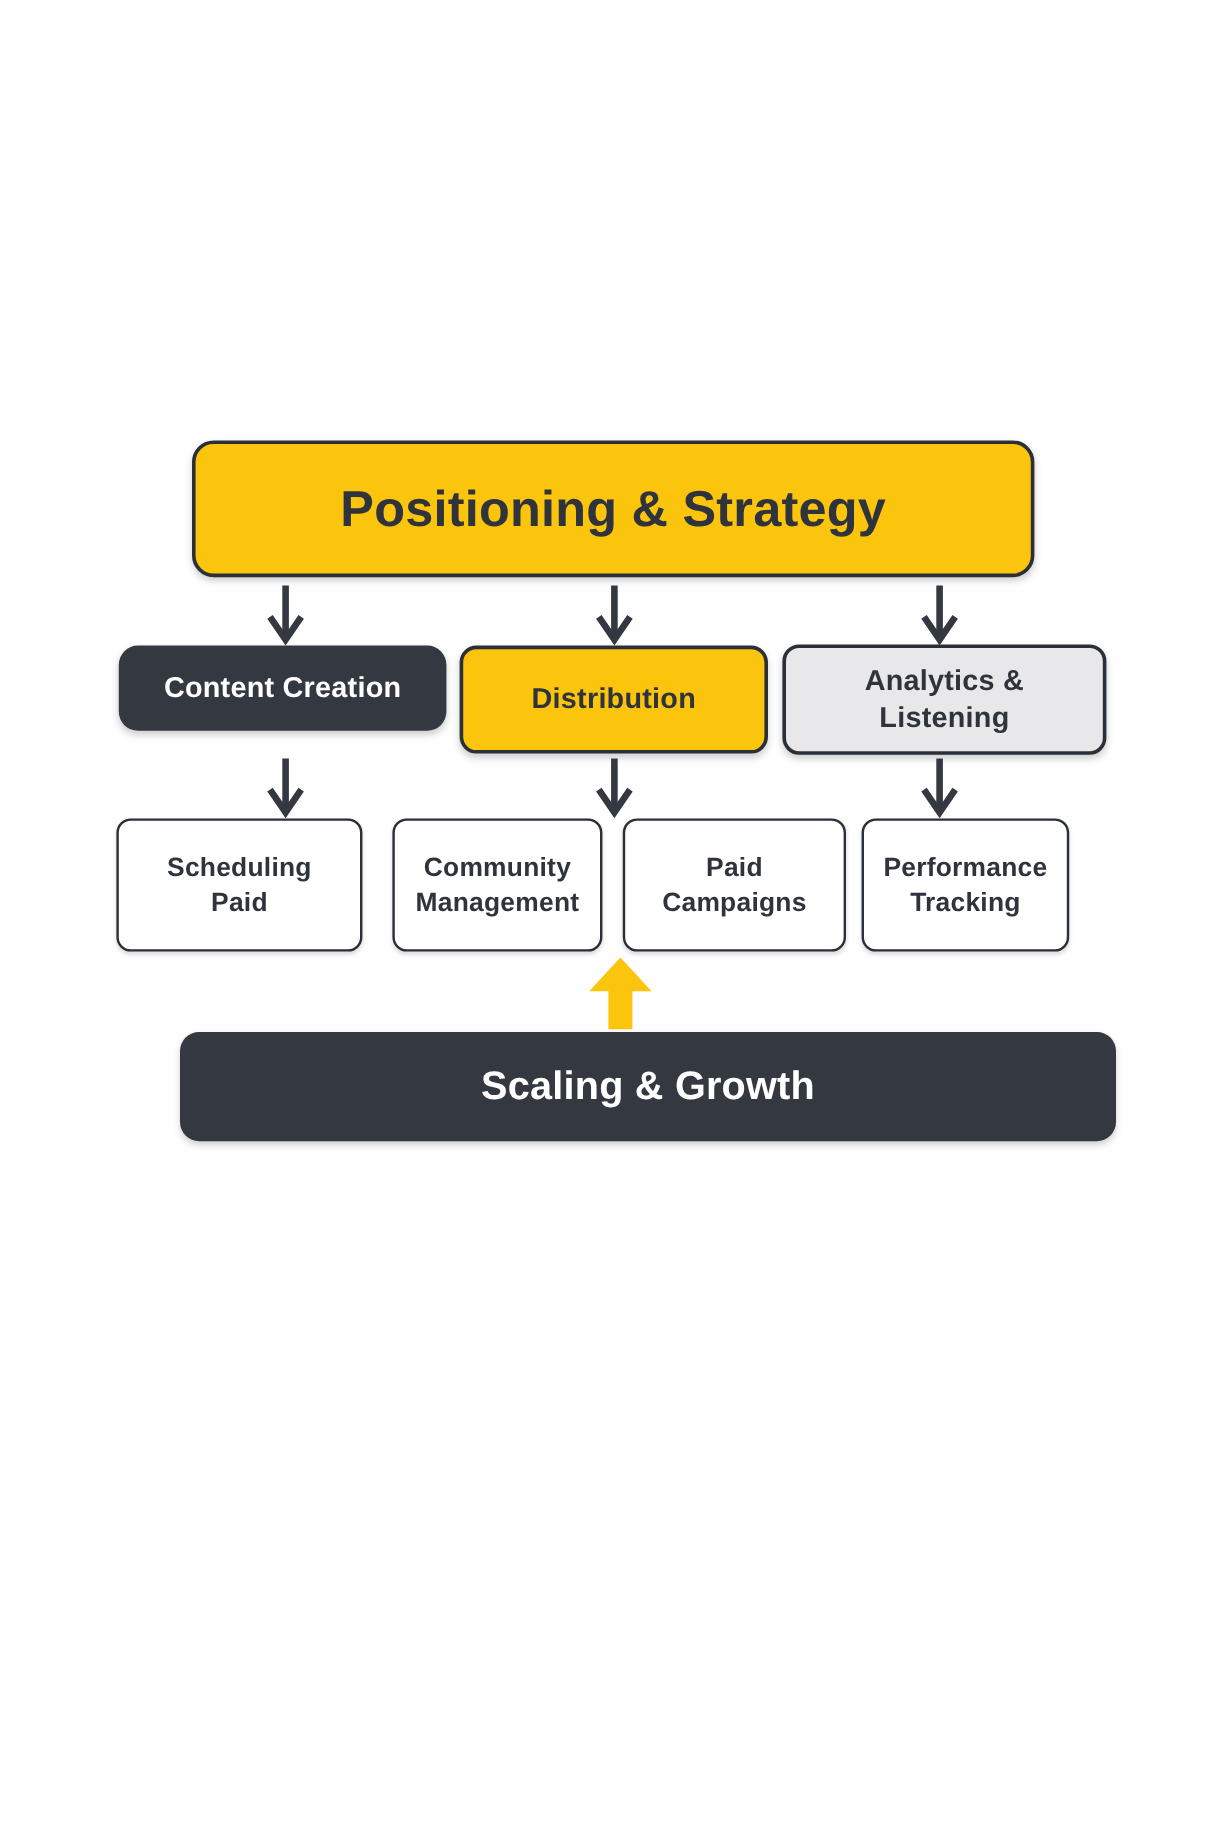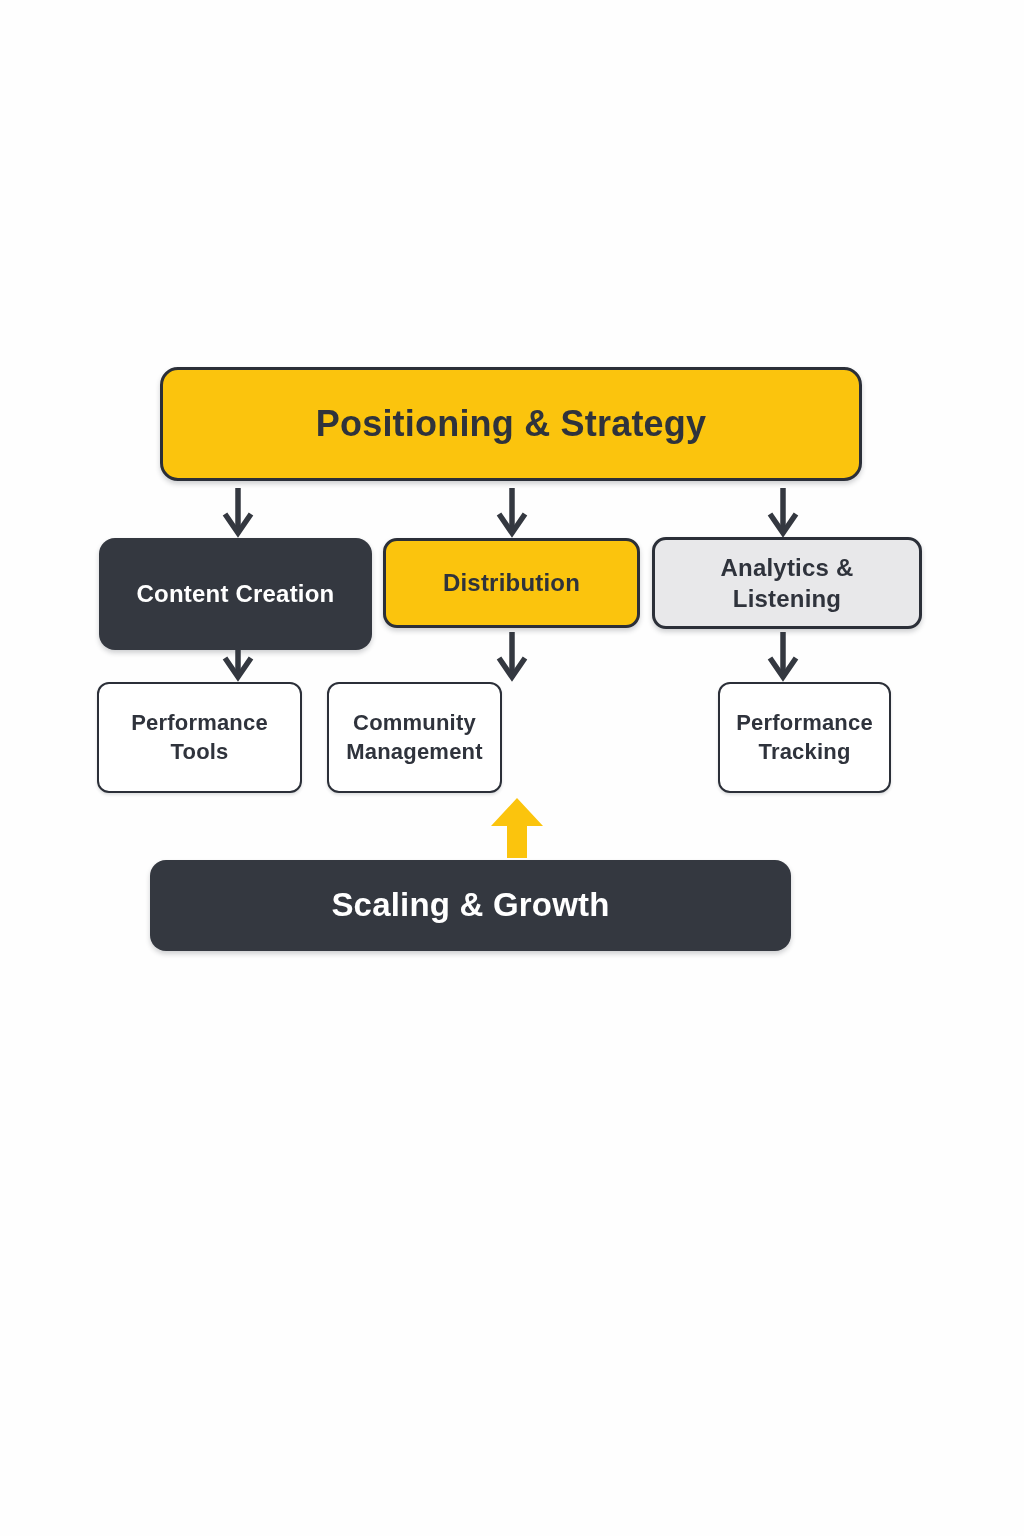--- a/index.html
+++ b/index.html
@@ -29,24 +29,24 @@
     letter-spacing: 0.2px;
     line-height: 1.3;
     padding: 0 14px;
   }
   .box-title {
     left: 160px; top: 367px; width: 702px; height: 114px;
     background: #fbc40d;
     border: 3px solid #2b2f38;
     border-radius: 18px;
   }
-  .box-title .label { font-size: 36px; color: #2f333c; }
+  .box-title .label { font-size: 42px; color: #2f333c; }
 
   .box-dark-mid {
-    left: 99px; top: 538px; width: 273px; height: 112px;
+    left: 99px; top: 538px; width: 273px; height: 71px;
     background: #343840;
     border-radius: 16px;
   }
   .box-dark-mid .label { font-size: 24px; color: #ffffff; }
 
   .box-yellow-mid {
     left: 383px; top: 538px; width: 257px; height: 90px;
     background: #fbc40d;
     border: 3px solid #2b2f38;
     border-radius: 14px;
@@ -68,21 +68,21 @@
     border-radius: 12px;
     box-shadow: 0 2px 3px rgba(40, 44, 54, 0.15);
   }
   .box-white .label { font-size: 22px; color: #2f333c; padding: 0 26px; }
   .box-scheduling   { left: 97px;  width: 205px; }
   .box-community    { left: 327px; width: 175px; }
   .box-paid         { left: 519px; width: 186px; }
   .box-performance  { left: 718px; width: 173px; }
 
   .box-bottom {
-    left: 150px; top: 860px; width: 641px; height: 91px;
+    left: 150px; top: 860px; width: 780px; height: 91px;
     background: #343840;
     border-radius: 16px;
   }
   .box-bottom .label { font-size: 33px; color: #ffffff; }
 
   .arrow {
     position: absolute;
     width: 36px;
     height: 52px;
   }
@@ -150,24 +150,27 @@
     </svg>
   </div>
   <div class="arrow a-col3 a-row2">
     <svg width="36" height="52" viewBox="0 0 36 52">
       <line x1="18" y1="1" x2="18" y2="45" stroke="#343840" stroke-width="5.5"></line>
       <polyline points="5,27 18,46 31,27" fill="none" stroke="#343840" stroke-width="5.5"></polyline>
     </svg>
   </div>
 
   <div class="box box-white box-scheduling">
-    <span class="label">Performance Tools</span>
+    <span class="label">Scheduling Paid</span>
   </div>
   <div class="box box-white box-community">
     <span class="label">Community Management</span>
+  </div>
+  <div class="box box-white box-paid">
+    <span class="label">Paid Campaigns</span>
   </div>
   <div class="box box-white box-performance">
     <span class="label">Performance Tracking</span>
   </div>
 
   <div class="up-arrow">
     <svg width="56" height="60" viewBox="0 0 56 60">
       <polygon points="28,0 54,28 38,28 38,60 18,60 18,28 2,28" fill="#fbc40d"></polygon>
     </svg>
   </div>

